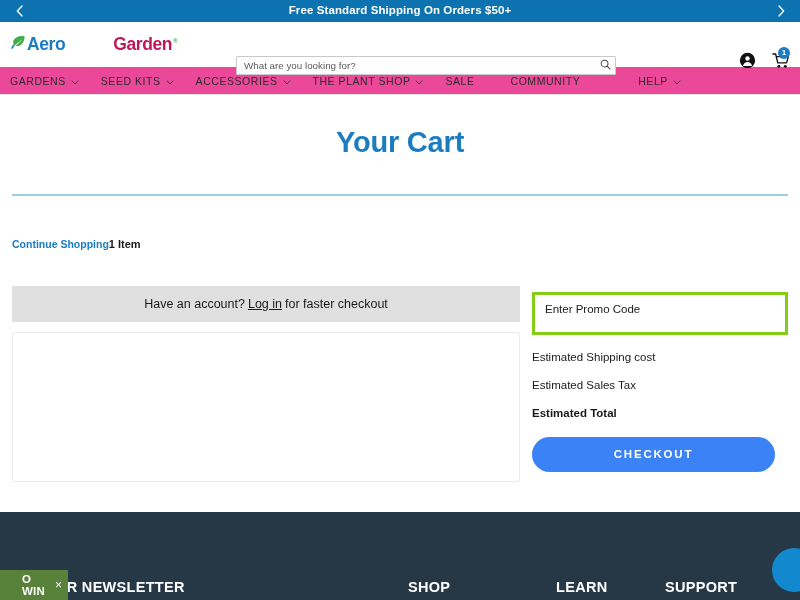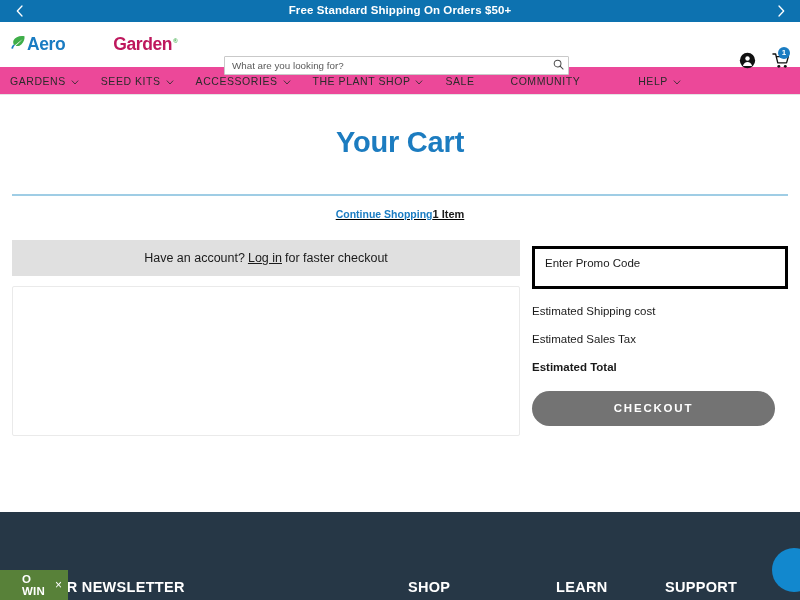--- a/index.html
+++ b/index.html
@@ -59,23 +59,23 @@
     cursor: pointer;
   }
   .logo .leaf { margin-right: 1px; display:block; }
   .logo-word { font-size: 17.5px; font-weight: 700; letter-spacing: -0.4px; line-height: 1; }
   .logo-aero { color: #1a7cc2; }
   .logo-garden { color: #be185d; margin-left: 48px; }
   .logo-tm { font-size: 6px; color: #3fae49; vertical-align: super; margin-left: 1px; }
 
   .search-wrap {
     position: absolute;
-    left: 224px;
+    left: 236px;
     top: 33px;
-    width: 345px;
+    width: 380px;
     height: 19px;
   }
   .search-input {
     width: 100%; height: 19px;
     border: 1px solid #c9c9c9;
     border-radius: 1px;
     padding: 0 22px 0 7px;
     font-size: 9.8px;
     color: #3c3c3c;
     font-family: "Liberation Sans", sans-serif;
@@ -143,41 +143,40 @@
     line-height: 1.1;
   }
   .title-rule {
     height: 2px;
     background: #9fcde5;
     margin-top: 35px;
   }
   .cart-meta {
     display: flex;
     align-items: center;
-    justify-content: center;
-    margin-top: 12px;
-    text-decoration: underline;
+    justify-content: flex-start;
+    margin-top: 42px;
   }
   .continue-shopping {
     color: #1a7cc2;
     font-size: 10.5px;
     font-weight: 600;
     text-decoration: none;
     cursor: pointer;
   }
   .item-count {
     font-size: 11px;
     font-weight: 700;
     color: #1a1a1a;
   }
 
   
   .cart-body {
     display: flex;
-    margin-top: 20px;
+    margin-top: 36px;
     align-items: flex-start;
     justify-content: flex-end;
   }
   .cart-left { width: 508px; flex: none; }
   .cart-right {
     flex: 1;
     margin-left: 12px;
     position: relative;
     padding-top: 6px;
   }
@@ -198,21 +197,21 @@
   .cart-items-box {
     border: 1px solid #eaeaea;
     border-radius: 2px;
     height: 150px;
     margin-top: 10px;
     background: #fff;
   }
 
   
   .promo-box {
-    border: 3px solid #000000;
+    border: 3px solid #84cc16;
     padding: 8px 10px 10px 10px;
     background: #fff;
   }
   .promo-label {
     font-size: 11.5px;
     color: #1a1a1a;
     margin-bottom: 7px;
   }
   .promo-row { display: flex; align-items: center; }
   .promo-input {
@@ -241,21 +240,21 @@
 
   .summary-line {
     font-size: 11.5px;
     color: #1a1a1a;
     margin-top: 16px;
   }
   .summary-line.total { font-weight: 700; }
   .checkout-btn {
     margin-top: 18px;
     width: 243px; height: 35px;
-    background: #737373;
+    background: #3b82f6;
     color: #fff;
     border: none;
     border-radius: 18px;
     font-size: 11.5px;
     font-weight: 700;
     letter-spacing: 1.8px;
     cursor: pointer;
     font-family: "Liberation Sans", sans-serif;
   }
 

